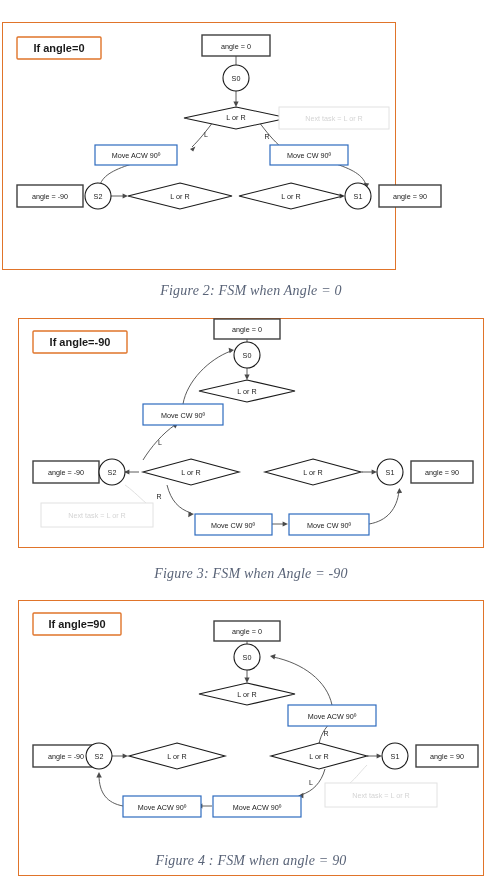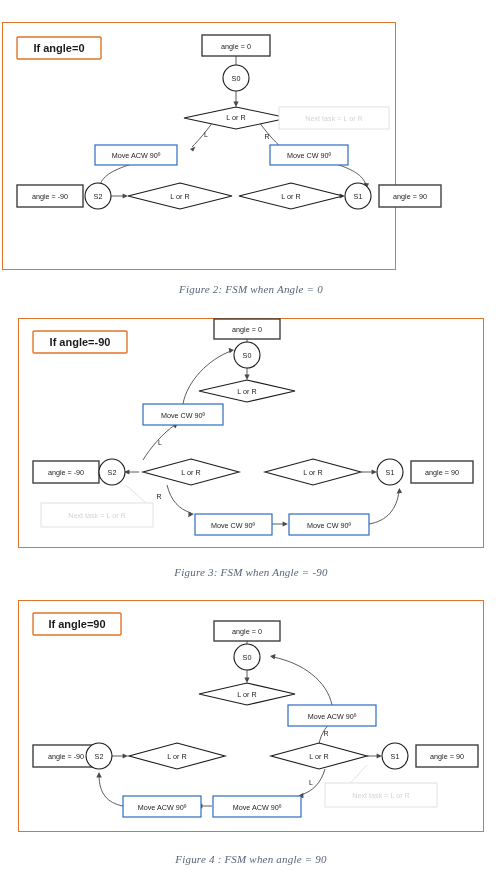--- a/index.html
+++ b/index.html
@@ -30,21 +30,21 @@
     left: 0;
     top: 0;
     overflow: visible;
   }
   .caption {
     position: absolute;
     width: 502px;
     text-align: center;
     font-family: "Liberation Serif", serif;
     font-style: italic;
-    font-size: 11px;
+    font-size: 14px;
     color: #5A6478;
     letter-spacing: 0.2px;
   }
   
   svg text {
     font-family: "Liberation Sans", sans-serif;
     fill: #1a1a1a;
   }
   text.t-box      { font-size: 7.2px; }
   text.t-state    { font-size: 7.2px; }
@@ -215,21 +215,21 @@
       <text class="t-state" x="371" y="156" text-anchor="middle">S1</text>
 
       <rect class="r-hard" x="392" y="142" width="62" height="22"></rect>
       <text class="t-box" x="423" y="156" text-anchor="middle">angle = 90</text>
     </svg>
   </div>
   <div class="caption" style="top:566px;font-family:Liberation Serif, serif;">Figure 3: FSM when Angle = -90</div>
 </div>
 
 <div class="figure-block" style="top:0;">
-  <div class="fsm-panel" style="left:18px; top:600px; width:466px; height:232px;">
+  <div class="fsm-panel" style="left:18px; top:600px; width:466px; height:276px;">
     <svg class="fsm-svg" width="466" height="232" viewBox="0 0 466 232">
 
       <path class="edge" d="M 313,104 C 308,80 284,62 254,56"></path>
       <polygon points="251,55 256.6,53 255.4,58.4" fill="#4a4a4a"></polygon>
 
       <line class="edge" x1="228" y1="67" x2="228" y2="79"></line>
       <polygon points="228,82 225.4,76.6 230.6,76.6" fill="#4a4a4a"></polygon>
       <line class="edge" x1="228" y1="34" x2="228" y2="47"></line>
 
       <path class="edge" d="M 300,143 C 302,132 308,124 316,118"></path>

